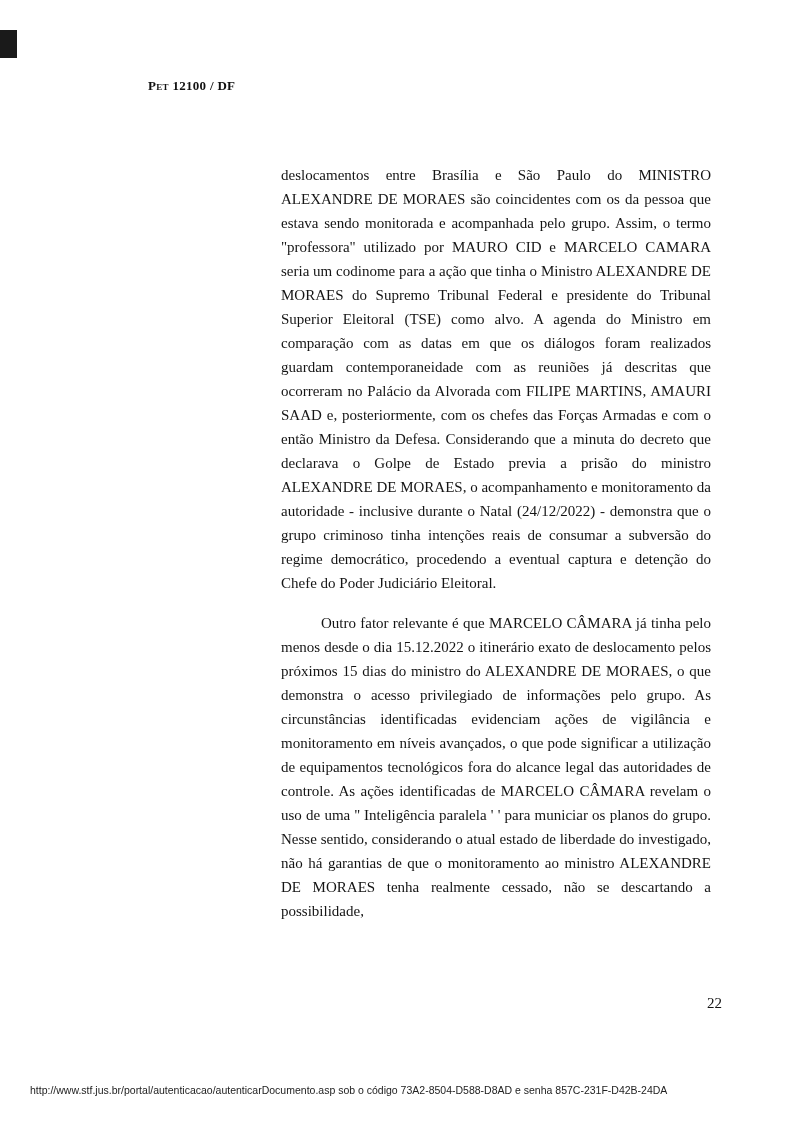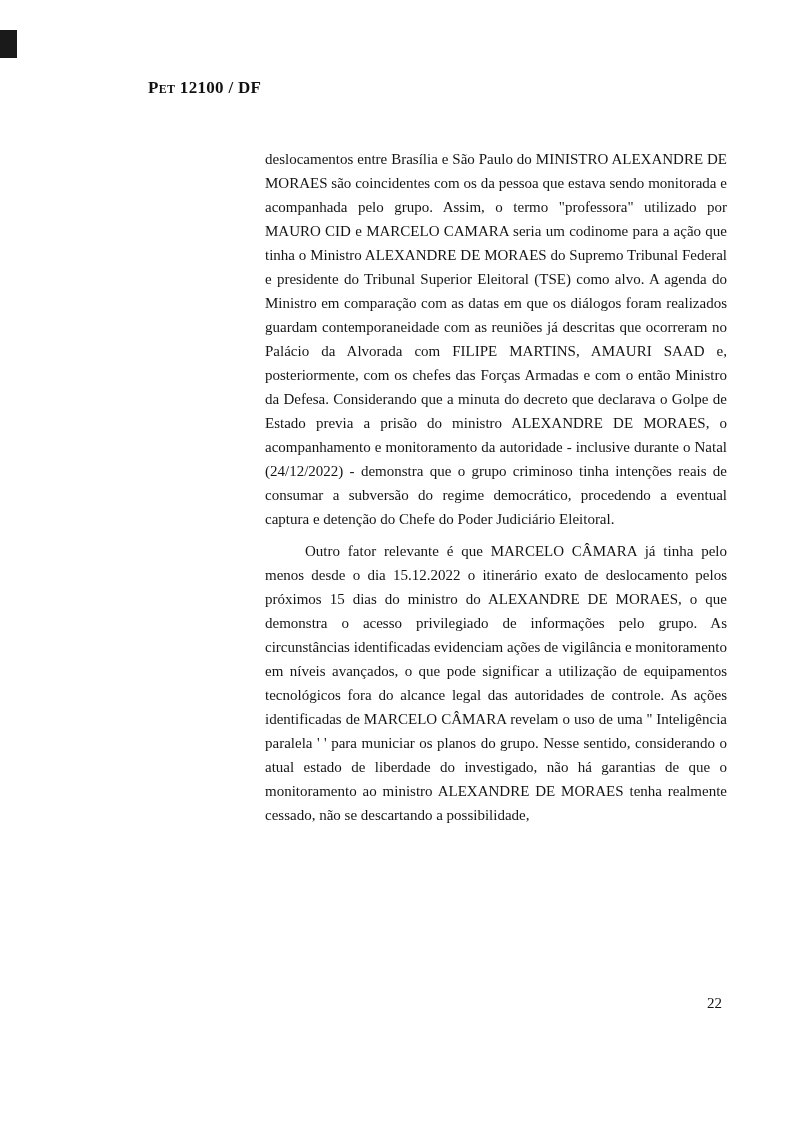--- a/index.html
+++ b/index.html
@@ -21,38 +21,38 @@
     left: 0;
     top: 30px;
     width: 17px;
     height: 28px;
     background: #1a1a1a;
   }
   .doc-header {
     position: absolute;
     left: 148px;
     top: 78px;
-    font-size: 17px;
+    font-size: 13px;
     font-weight: bold;
     font-variant: small-caps;
     letter-spacing: 0.3px;
     color: #111111;
   }
   .body-text {
     position: absolute;
     left: 265px;
     top: 147px;
     width: 462px;
     font-size: 15px;
     line-height: 24px;
     text-align: justify;
     color: #141414;
   }
   .para {
-    margin: 0;
+    margin: 16px;
     padding: 0;
   }
   .para + .para {
     margin-top: 8px;
   }
   .para-indent {
     text-indent: 40px;
   }
   .page-number {
     position: absolute;
@@ -82,15 +82,16 @@
   <div class="doc-header">Pet 12100 / DF</div>
 
   <div class="body-text">
     <p class="para">deslocamentos entre Brasília e São Paulo do MINISTRO ALEXANDRE DE MORAES são coincidentes com os da pessoa que estava sendo monitorada e acompanhada pelo grupo. Assim, o termo "professora" utilizado por MAURO CID e MARCELO CAMARA seria um codinome para a ação que tinha o Ministro ALEXANDRE DE MORAES do Supremo Tribunal Federal e presidente do Tribunal Superior Eleitoral (TSE) como alvo. A agenda do Ministro em comparação com as datas em que os diálogos foram realizados guardam contemporaneidade com as reuniões já descritas que ocorreram no Palácio da Alvorada com FILIPE MARTINS, AMAURI SAAD e, posteriormente, com os chefes das Forças Armadas e com o então Ministro da Defesa. Considerando que a minuta do decreto que declarava o Golpe de Estado previa a prisão do ministro ALEXANDRE DE MORAES, o acompanhamento e monitoramento da autoridade - inclusive durante o Natal (24/12/2022) - demonstra que o grupo criminoso tinha intenções reais de consumar a subversão do regime democrático, procedendo a eventual captura e detenção do Chefe do Poder Judiciário Eleitoral.</p>
     <p class="para para-indent">Outro fator relevante é que MARCELO CÂMARA já tinha pelo menos desde o dia 15.12.2022 o itinerário exato de deslocamento pelos próximos 15 dias do ministro do ALEXANDRE DE MORAES, o que demonstra o acesso privilegiado de informações pelo grupo. As circunstâncias identificadas evidenciam ações de vigilância e monitoramento em níveis avançados, o que pode significar a utilização de equipamentos tecnológicos fora do alcance legal das autoridades de controle. As ações identificadas de MARCELO CÂMARA revelam o uso de uma '' Inteligência paralela ' ' para municiar os planos do grupo. Nesse sentido, considerando o atual estado de liberdade do investigado, não há garantias de que o monitoramento ao ministro ALEXANDRE DE MORAES tenha realmente cessado, não se descartando a possibilidade,</p>
   </div>
 
   <div class="page-number">22</div>
 
   <div class="doc-footer">
+    <div>http://www.stf.jus.br/portal/autenticacao/autenticarDocumento.asp sob o código 73A2-8504-D588-D8AD e senha 857C-231F-D42B-24DA</div>
   </div>
 
 </div>
 
 </body></html>

